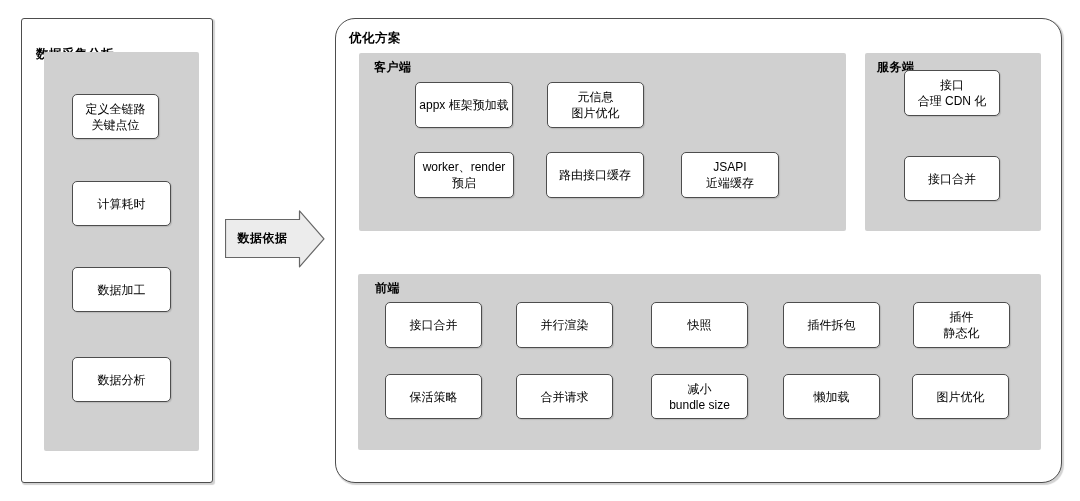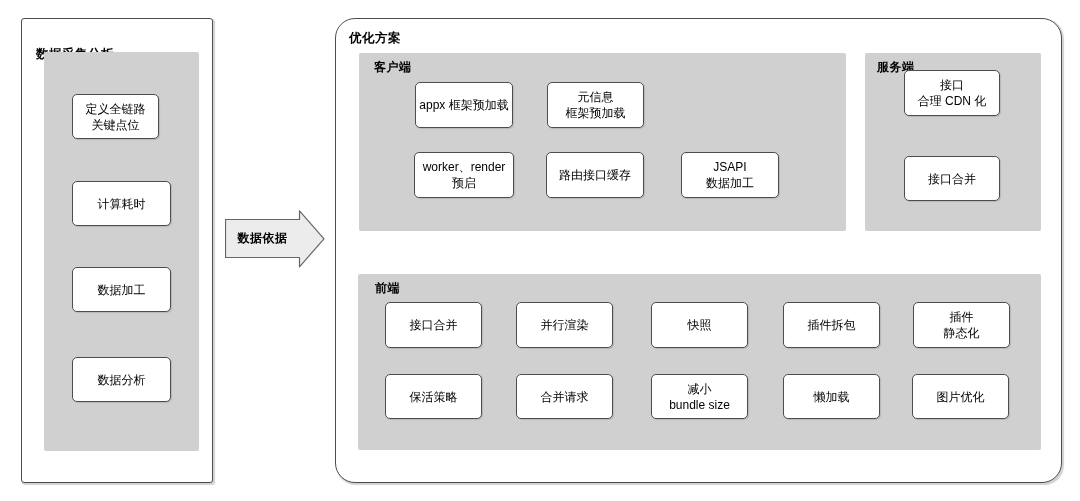--- a/index.html
+++ b/index.html
@@ -68,26 +68,26 @@
   <div class="arrow-label">数据依据</div>
 </div>
 
 <div class="container" style="left:335px;top:18px;width:727px;height:465px;border-radius:20px;">
   <div class="container-title" style="left:13px;top:11px;">优化方案</div>
 
   <div class="panel" style="left:23px;top:34px;width:487px;height:178px;">
     <div class="panel-title" style="left:15px;top:6px;">客户端</div>
     <div class="node" style="left:56px;top:29px;width:98px;height:46px;">appx 框架预加载</div>
     <div class="node" style="left:188px;top:29px;width:97px;height:46px;">元信息
-框架预加载</div>
+图片优化</div>
     <div class="node" style="left:55px;top:99px;width:100px;height:46px;">worker、render
 预启</div>
     <div class="node" style="left:187px;top:99px;width:98px;height:46px;">路由接口缓存</div>
     <div class="node" style="left:322px;top:99px;width:98px;height:46px;">JSAPI
-数据加工</div>
+近端缓存</div>
   </div>
 
   <div class="panel" style="left:529px;top:34px;width:176px;height:178px;">
     <div class="panel-title" style="left:12px;top:6px;">服务端</div>
     <div class="node" style="left:39px;top:17px;width:96px;height:46px;">接口
 合理 CDN 化</div>
     <div class="node" style="left:39px;top:103px;width:96px;height:45px;">接口合并</div>
   </div>
 
   <div class="panel" style="left:22px;top:255px;width:683px;height:176px;">

